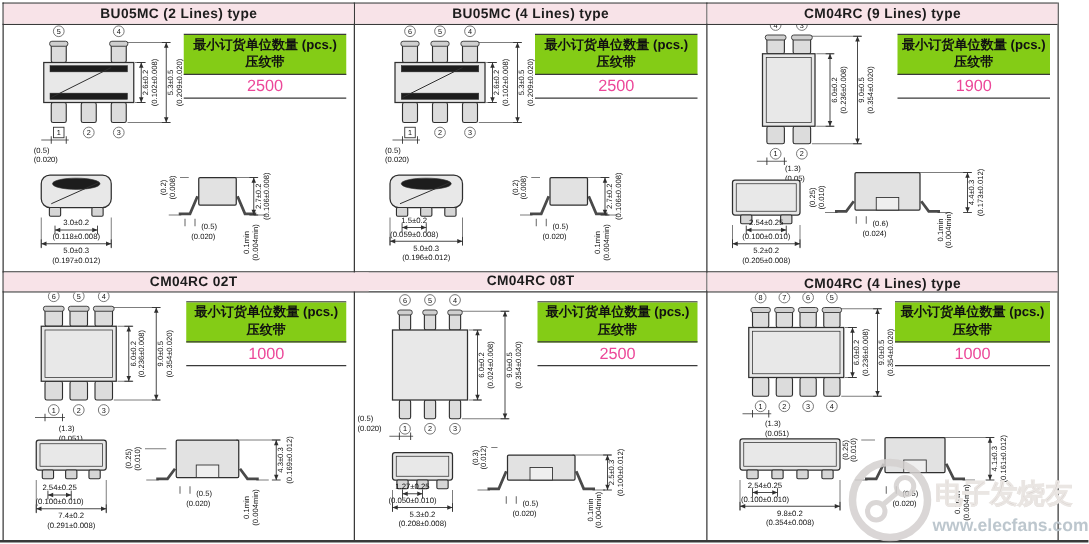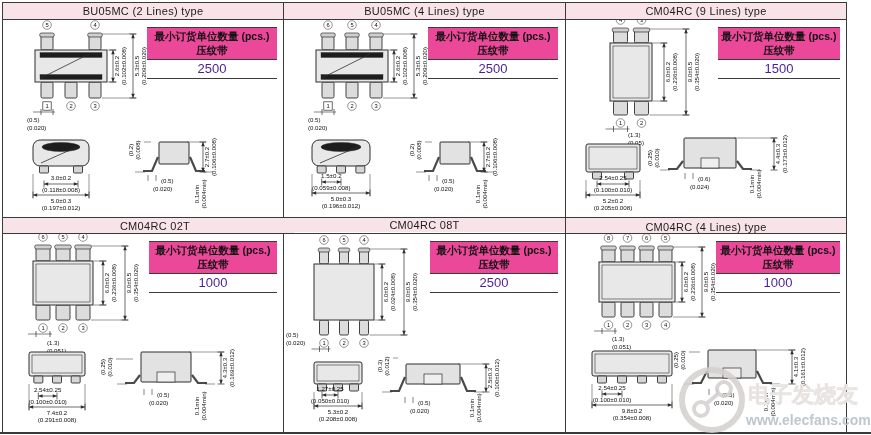--- a/index.html
+++ b/index.html
@@ -2,27 +2,27 @@
 <html><head>
 <meta charset="utf-8">
 <style>
   html,body{margin:0;padding:0;background:#fff;}
   #page{position:relative;width:871px;height:435px;background:#fff;overflow:hidden;
         font-family:"Liberation Sans","DejaVu Sans",sans-serif;color:#111;}
   .hline,.vline{position:absolute;background:#3a3a3a;}
   .hline{height:1px;}
   .vline{width:1px;}
   .titlebar{position:absolute;background:#f8e3e8;display:flex;align-items:center;justify-content:center;
-            font-size:11px;font-weight:400;color:#1c1c1c;letter-spacing:.3px;}
+            font-size:11px;font-weight:700;color:#1c1c1c;letter-spacing:.3px;}
   .cell{position:absolute;width:281px;}
   .cell svg{position:absolute;left:0;top:0;}
   .orderbox{position:absolute;top:7px;border-top:1px solid #3a3a3a;border-bottom:1px solid #3a3a3a;background:#fff;}
-  .ob-h{background:#ec4899;border-bottom:1px solid #3a3a3a;text-align:center;
+  .ob-h{background:#84cc16;border-bottom:1px solid #3a3a3a;text-align:center;
         font-size:10.5px;font-weight:600;line-height:1.3;padding:2px 1px;}
-  .ob-q{text-align:center;font-size:13px;padding:1px 0 2px 0;color:#4c1d95;}
+  .ob-q{text-align:center;font-size:13px;padding:1px 0 2px 0;color:#ec4899;}
   #watermark{position:absolute;left:664px;top:352px;width:207px;height:83px;pointer-events:none;}
 </style>
 </head>
 <body>
 
 <div id="page">
 
   <div class="hline" style="left:2px;top:2px;width:844px;"></div>
   <div class="hline" style="left:2px;top:19px;width:844px;"></div>
   <div class="hline" style="left:2px;top:217px;width:844px;"></div>
@@ -353,21 +353,21 @@
           <line x1="204.5" y1="150" x2="211.5" y2="150" stroke="#2f2f2f" stroke-width="0.7"></line>
           <text x="213.5" y="134" text-anchor="middle" font-size="6.1" fill="#101010" transform="rotate(-90 213.5 134)">4.4±0.3</text>
           <text x="220.5" y="134" text-anchor="middle" font-size="6.1" fill="#101010" transform="rotate(-90 220.5 134)">(0.173±0.012)</text>
         </g>
       </svg>
     <div class="orderbox" style="left:152px;width:122px;">
       <div class="ob-h">
         <div>最小订货单位数量 (pcs.)</div>
         <div>压纹带</div>
       </div>
-      <div class="ob-q">1500</div>
+      <div class="ob-q">1900</div>
     </div>
   </div>
   <div class="cell" style="left:3px;top:234px;height:198px;">
     <svg id="svg3" width="281" height="198" viewBox="0 0 281 198">
         <g>
           <rect x="33" y="12" width="14" height="15" fill="#dcdcdc" stroke="#2f2f2f" stroke-width="0.9" rx="1.5"></rect>
           <rect x="31.7" y="11" width="16.6" height="4" fill="#cfcfcf" stroke="#2f2f2f" stroke-width="0.7" rx="1.8"></rect>
           <circle cx="40" cy="3" r="4.3" fill="#fff" stroke="#666" stroke-width="0.7"></circle>
           <text x="40" y="5.1" text-anchor="middle" font-size="5.8" fill="#101010">6</text>
           <rect x="53" y="12" width="14" height="15" fill="#dcdcdc" stroke="#2f2f2f" stroke-width="0.9" rx="1.5"></rect>

